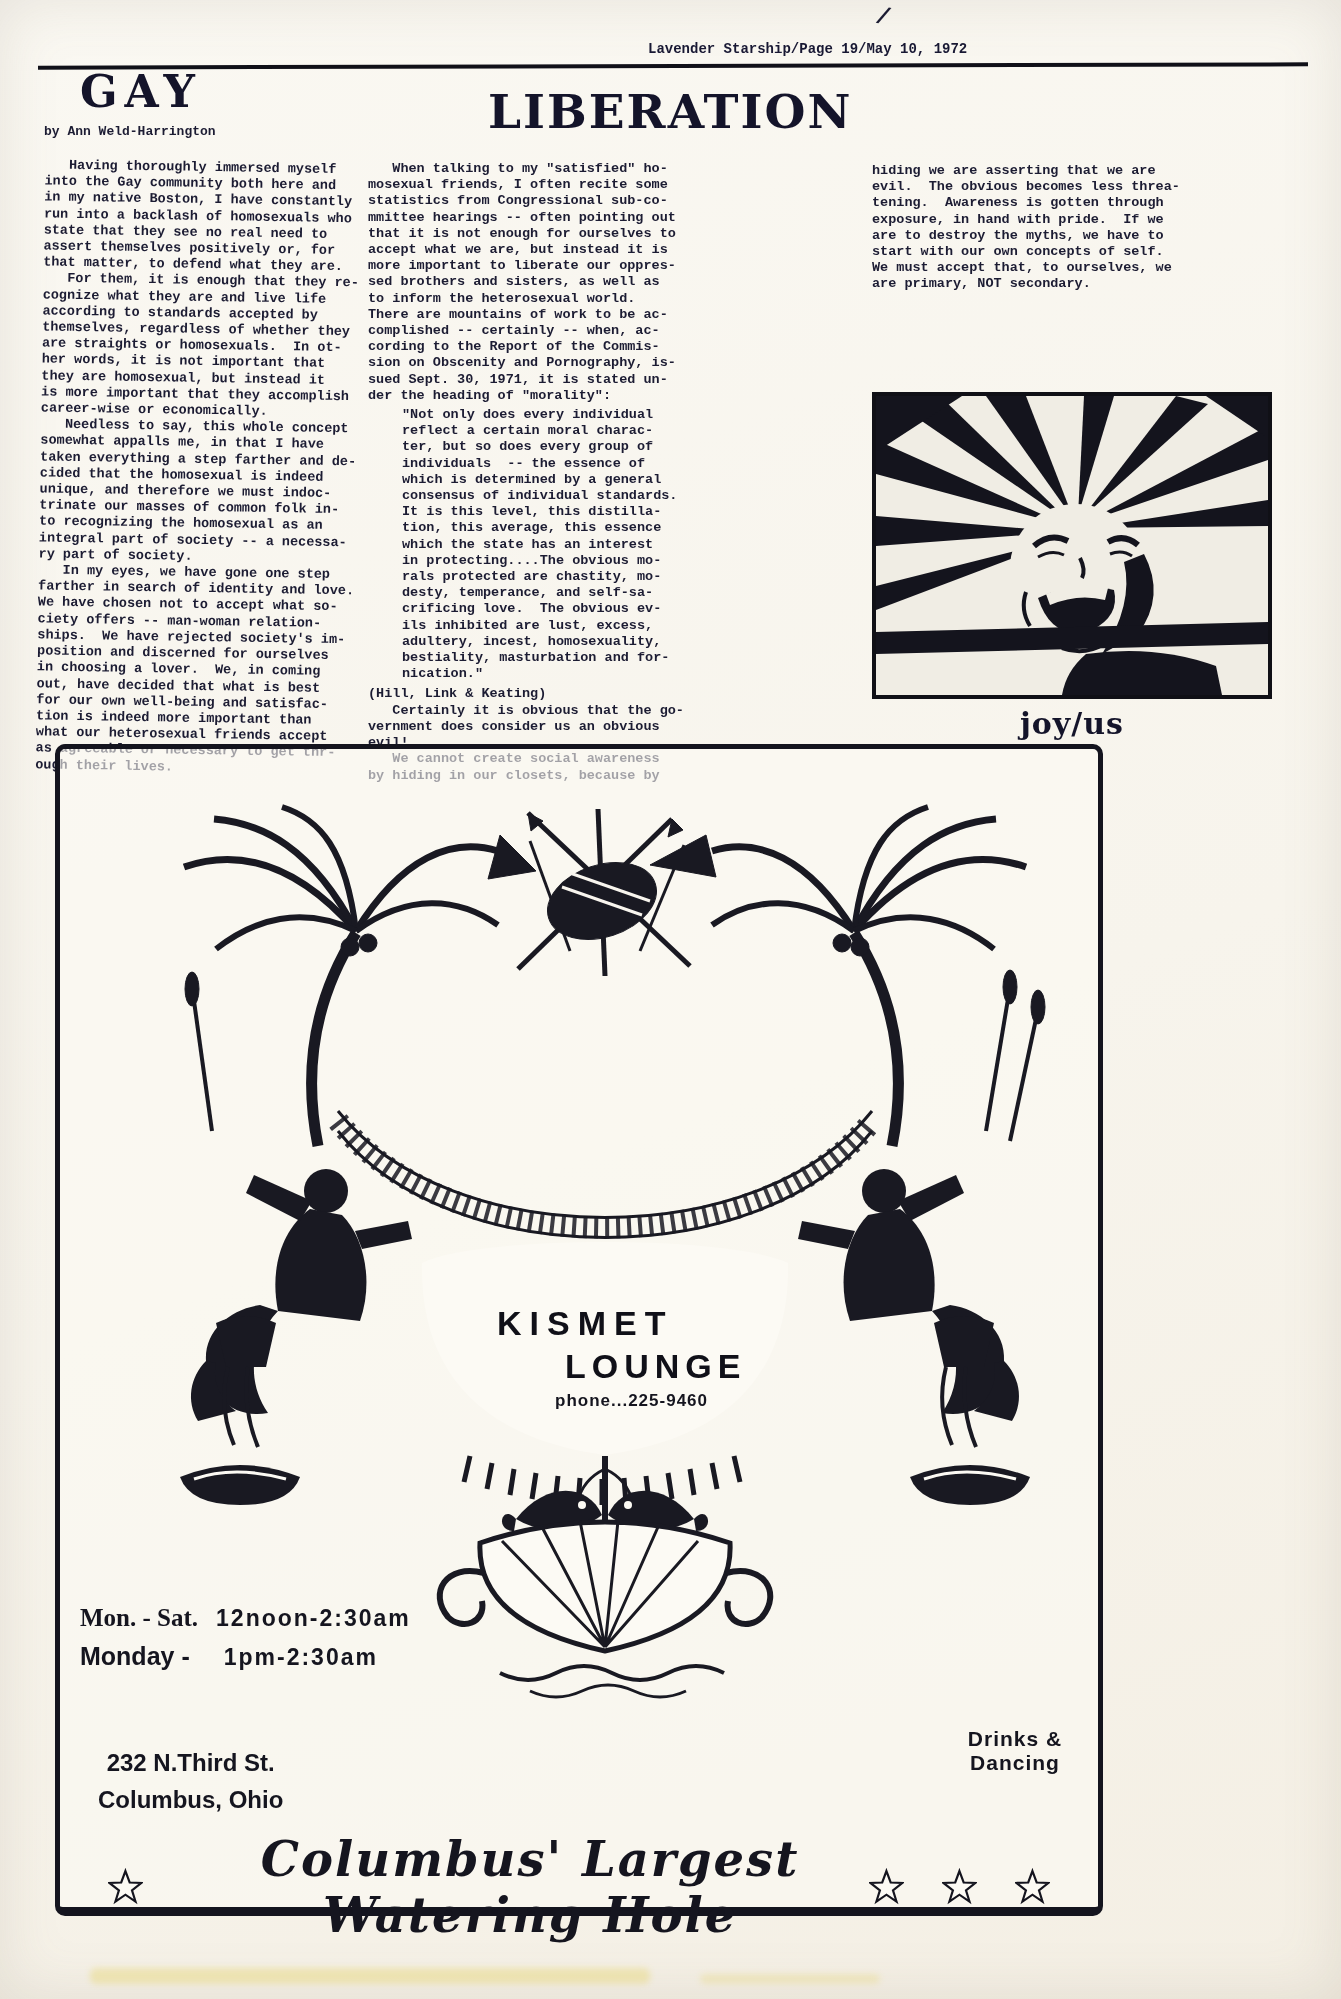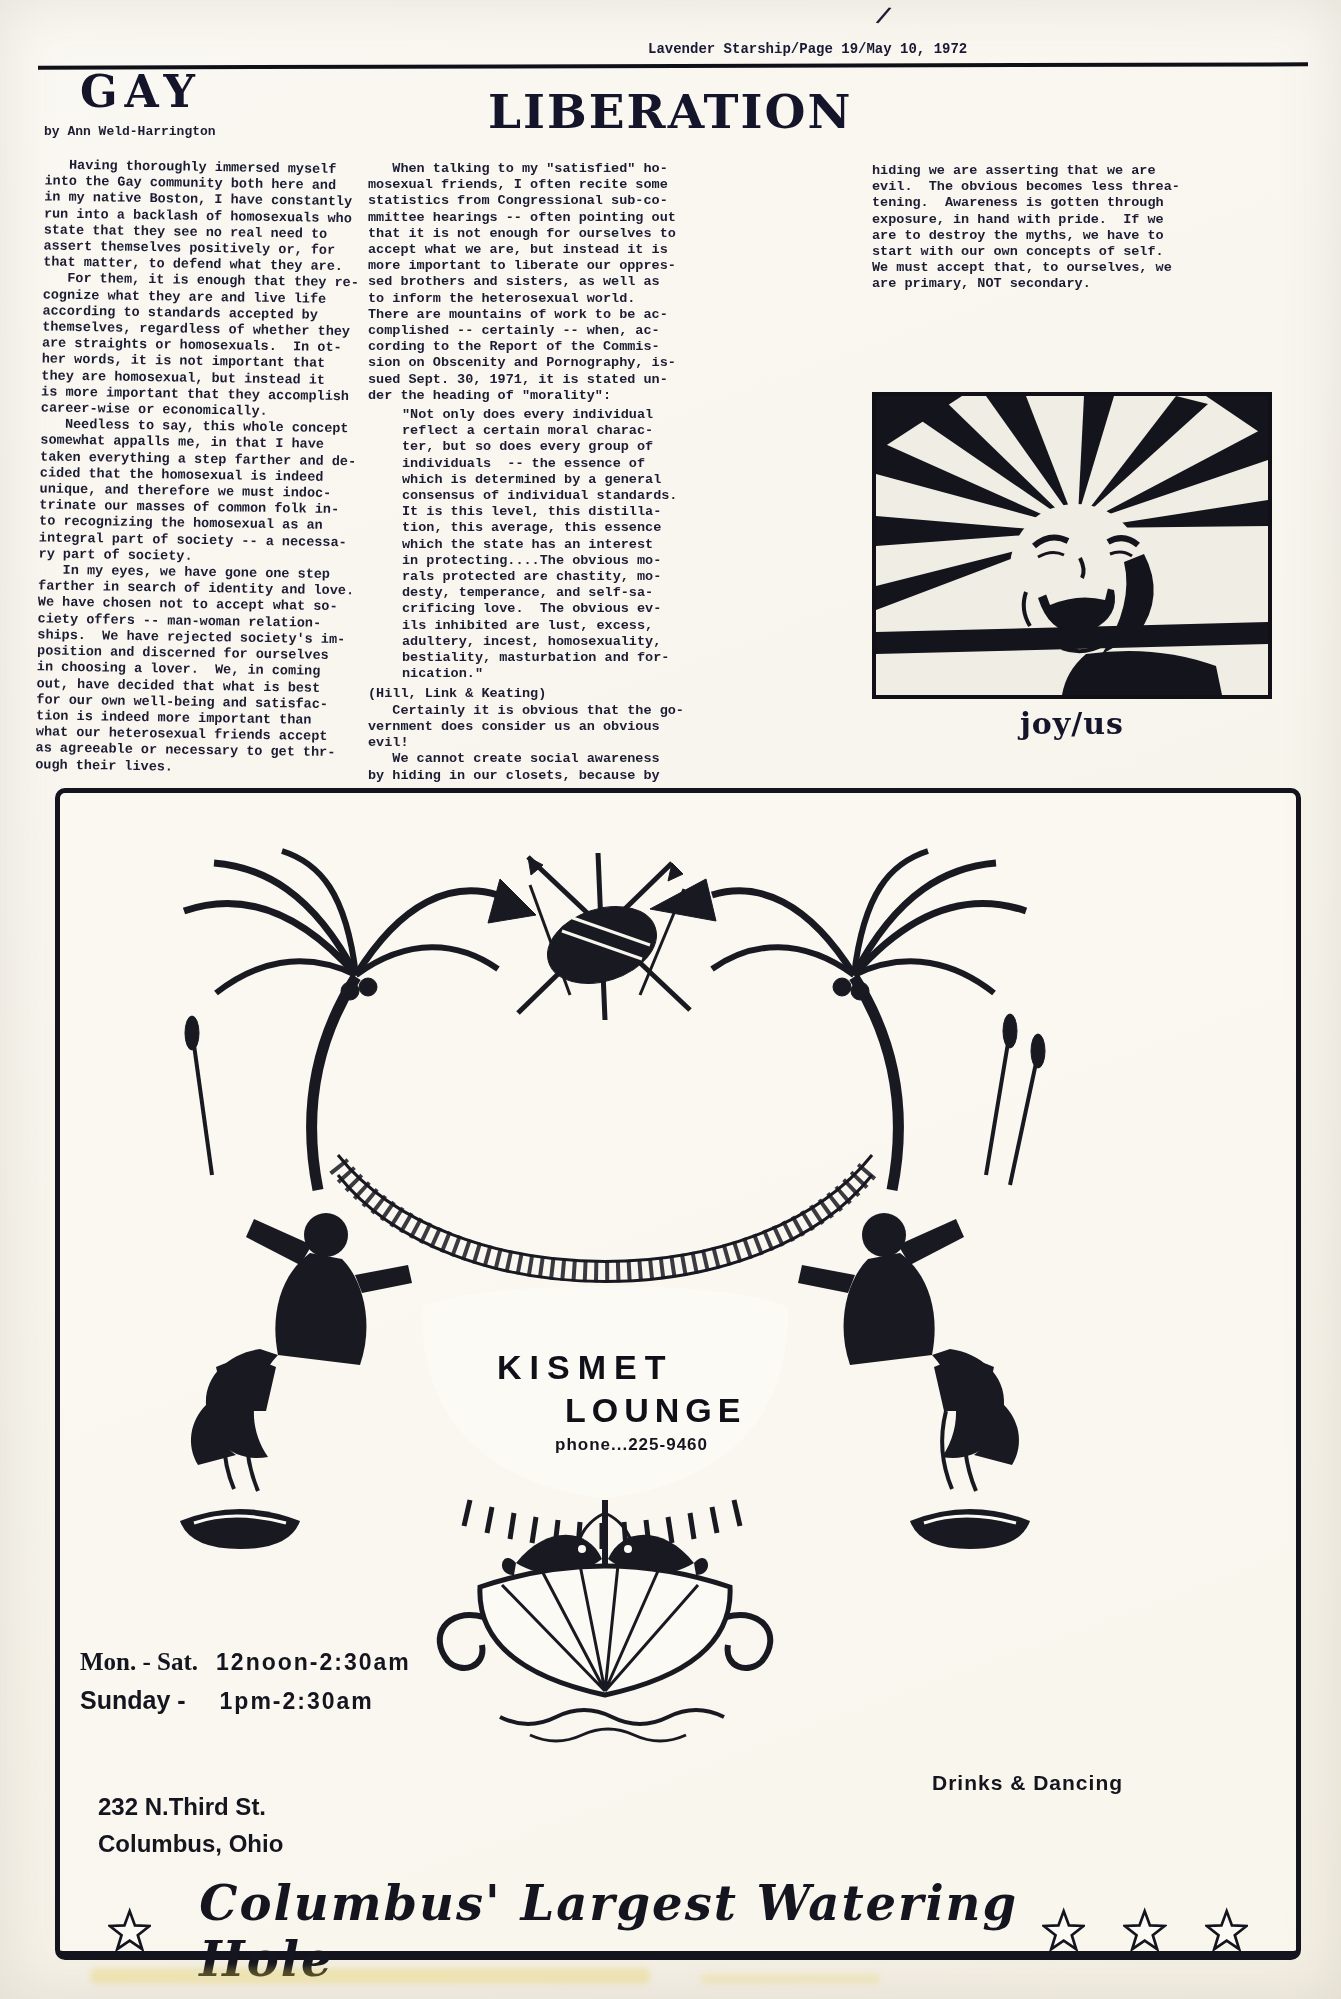--- a/index.html
+++ b/index.html
@@ -157,21 +157,21 @@
       </g>
       <path d="M162,202 q36,-18 76,-8 q6,26 -22,40 q-40,12 -54,-32 z" fill="#14141d"></path>
       <path d="M170,198 q32,-14 62,-6 l-3,12 q-27,-7 -55,5 z" fill="#f0ede4"></path>
       <path d="M268,158 q22,42 -6,80 l-36,20 q32,-50 22,-92 z" fill="#14141d"></path>
       <path d="M0,236 L392,226 L392,248 L0,258 Z" fill="#14141d"></path>
       <path d="M210,258 q70,-10 130,12 l6,29 l-160,0 q4,-24 24,-41 z" fill="#14141d"></path>
     </svg>
   </div>
   <div class="abs caption" style="left:1020px;top:706px;">joy/us</div>
 
-  <div class="abs ad-box" style="left:55px;top:788px;width:1246px;height:1172px;">
+  <div class="abs ad-box" style="left:55px;top:744px;width:1048px;height:1172px;text-align:center;">
 
     <svg class="abs" style="left:90px;top:52px;" width="910" height="900" viewBox="0 0 910 900">
       <g stroke="#191922" fill="none">
         <path d="M168,345 C152,265 166,195 206,132" stroke-width="11"></path>
         <path d="M206,130 C150,66 92,46 34,66" stroke-width="7"></path>
         <path d="M206,130 C162,46 112,22 64,18" stroke-width="7"></path>
         <path d="M206,130 C196,48 170,18 132,6" stroke-width="6"></path>
         <path d="M206,130 C252,56 302,36 348,50" stroke-width="7"></path>
         <path d="M206,130 C258,92 308,96 348,124" stroke-width="6"></path>
         <path d="M206,130 C152,104 104,118 66,148" stroke-width="6"></path>
@@ -264,21 +264,21 @@
     <div class="abs ad-name" style="left:437px;top:555px;font-size:34px;letter-spacing:8px;">KISMET</div>
     <div class="abs ad-name" style="left:505px;top:598px;font-size:34px;letter-spacing:6px;">LOUNGE</div>
     <div class="abs ad-sans" style="left:495px;top:642px;font-size:17px;letter-spacing:1px;">phone...225-9460</div>
 
     <div class="abs" style="left:20px;top:855px;">
       <div style="display:flex;gap:18px;align-items:baseline;">
         <span class="ad-sans" style="font-size:25px;font-family:Liberation Serif, serif;">Mon. - Sat.</span>
         <span class="ad-sans" style="font-size:23px;letter-spacing:2px;">12noon-2:30am</span>
       </div>
       <div style="display:flex;gap:34px;align-items:baseline;margin-top:10px;">
-        <span class="ad-sans" style="font-size:25px;">Sunday -</span>
+        <span class="ad-sans" style="font-size:25px;">Monday -</span>
         <span class="ad-sans" style="font-size:23px;letter-spacing:2px;">1pm-2:30am</span>
       </div>
     </div>
 
     <div class="abs" style="left:38px;top:1000px;">
       <div class="ad-sans" style="font-size:24px;">232 N.Third St.</div>
       <div class="ad-sans" style="font-size:24px;margin-top:9px;">Columbus, Ohio</div>
     </div>
 
     <div class="abs ad-sans" style="left:872px;top:978px;font-size:21px;letter-spacing:1px;">Drinks &amp; Dancing</div>

